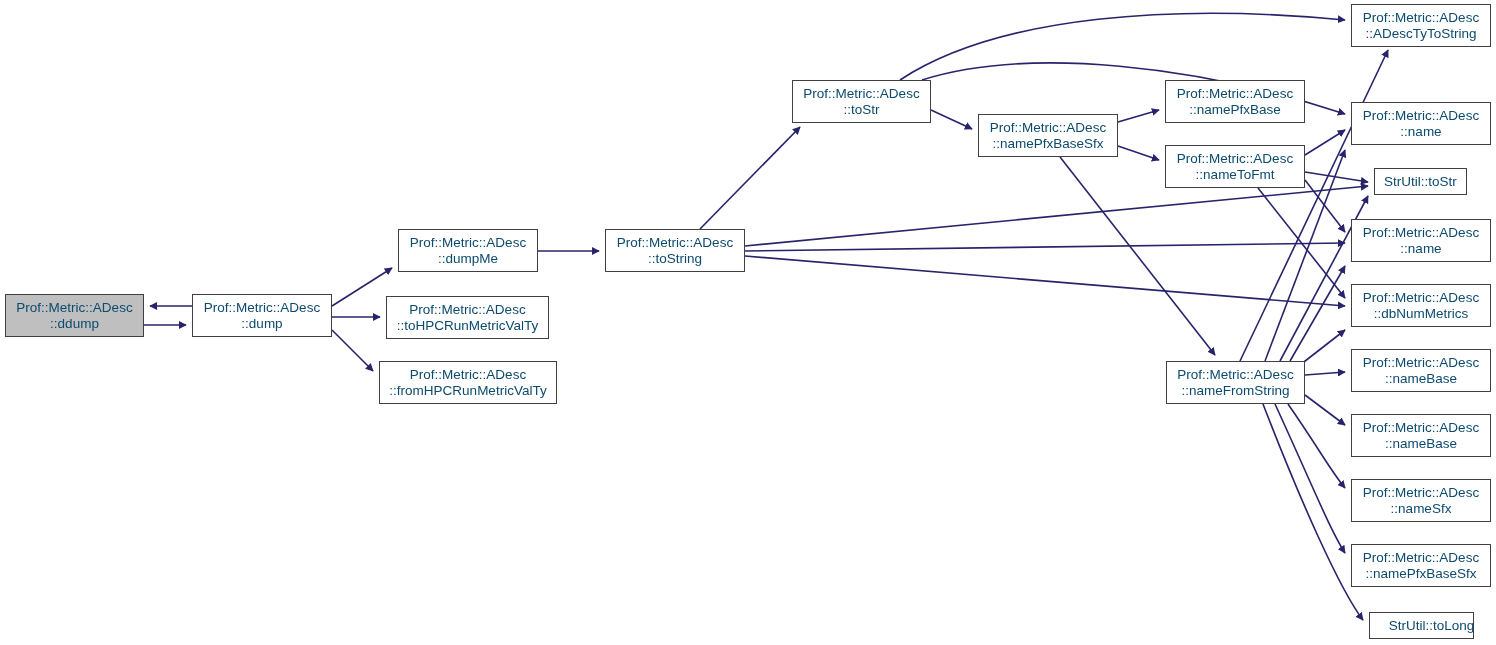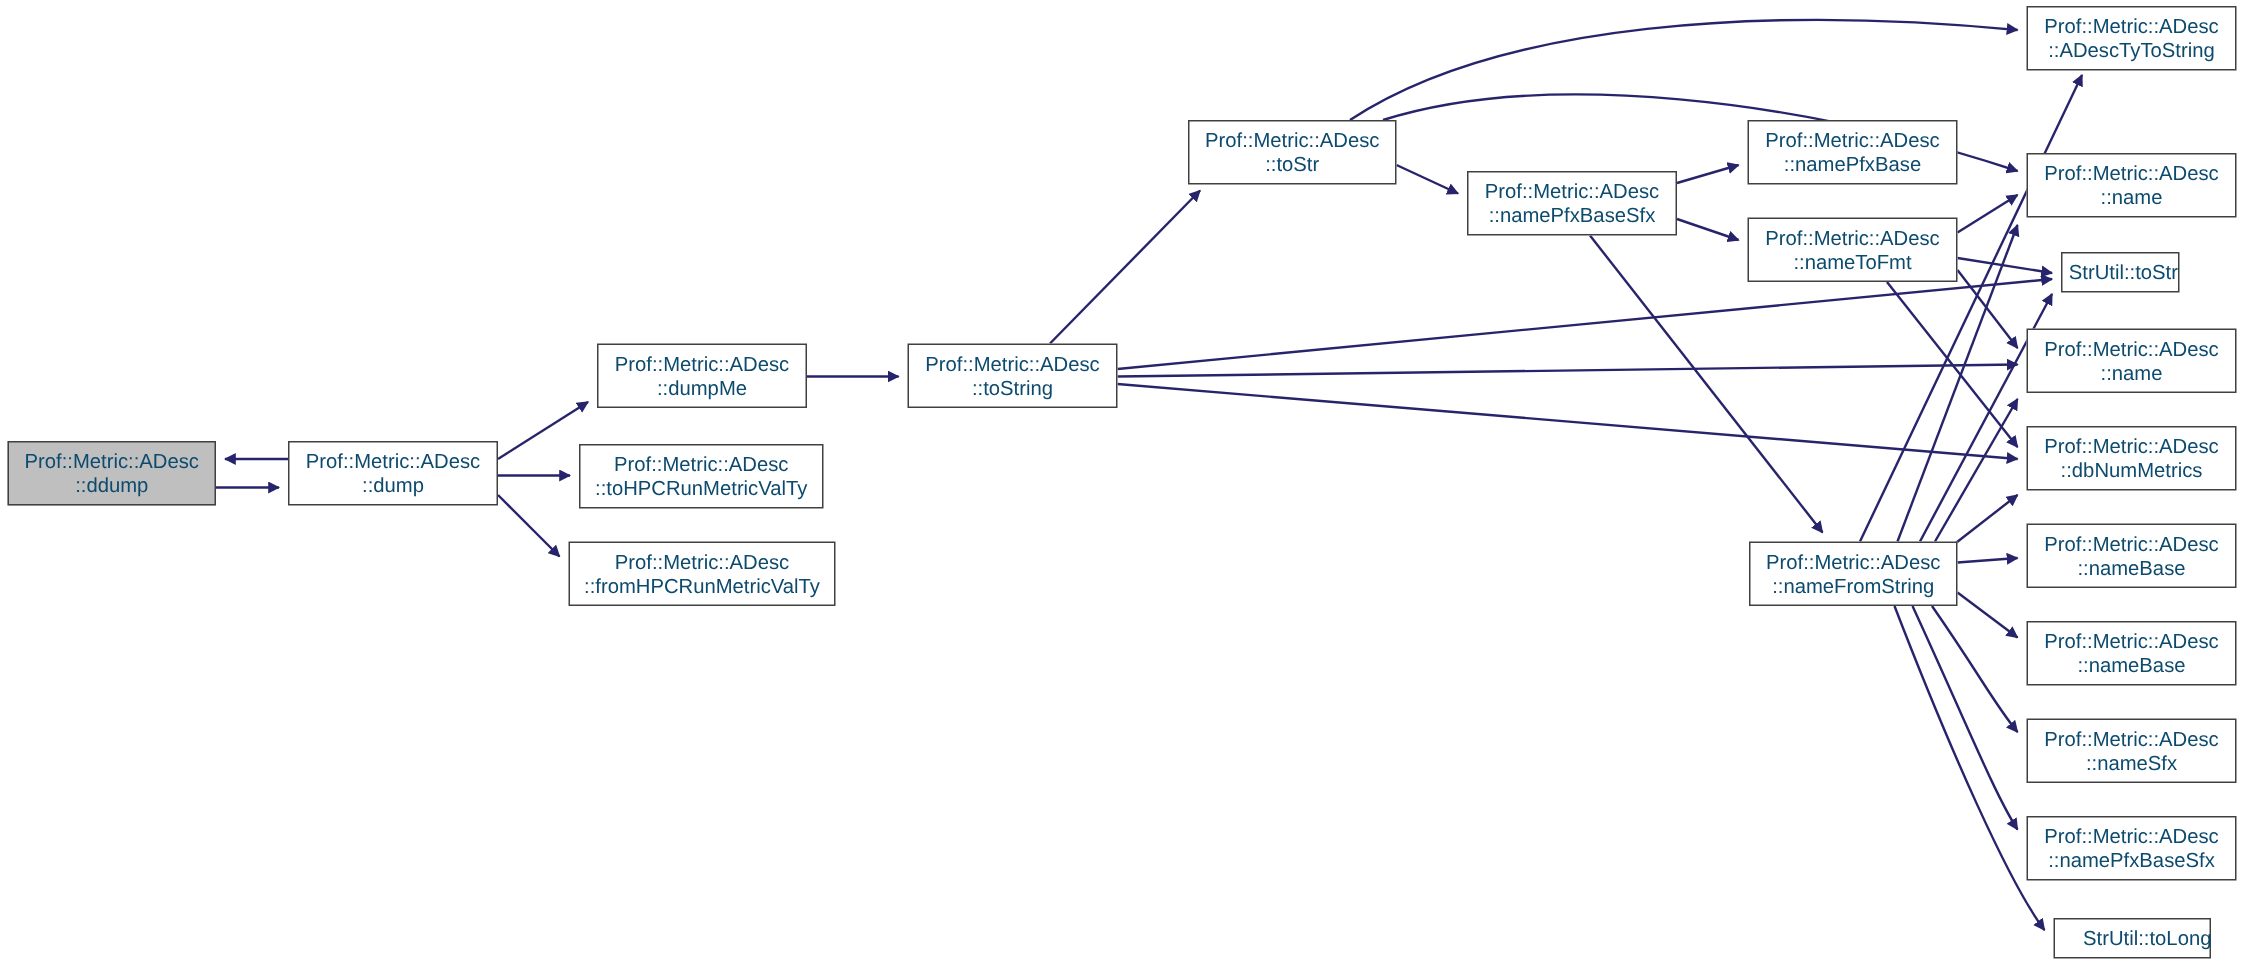--- a/index.html
+++ b/index.html
@@ -97,21 +97,21 @@
       <div class="node" style="left: 386px; top: 296px; width: 163px; height: 43px;"><span class="ln">Prof::Metric::ADesc</span><span class="ln">::toHPCRunMetricValTy</span></div>
       <div class="node" style="left: 379px; top: 361px; width: 178px; height: 43px;"><span class="ln">Prof::Metric::ADesc</span><span class="ln">::fromHPCRunMetricValTy</span></div>
       <div class="node" style="left: 605px; top: 229px; width: 140px; height: 43px;"><span class="ln">Prof::Metric::ADesc</span><span class="ln">::toString</span></div>
       <div class="node" style="left: 792px; top: 80px; width: 139px; height: 43px;"><span class="ln">Prof::Metric::ADesc</span><span class="ln">::toStr</span></div>
       <div class="node" style="left: 978px; top: 114px; width: 140px; height: 43px;"><span class="ln">Prof::Metric::ADesc</span><span class="ln">::namePfxBaseSfx</span></div>
       <div class="node" style="left: 1165px; top: 80px; width: 140px; height: 43px;"><span class="ln">Prof::Metric::ADesc</span><span class="ln">::namePfxBase</span></div>
       <div class="node" style="left: 1165px; top: 145px; width: 140px; height: 43px;"><span class="ln">Prof::Metric::ADesc</span><span class="ln">::nameToFmt</span></div>
       <div class="node" style="left: 1166px; top: 361px; width: 139px; height: 43px;"><span class="ln">Prof::Metric::ADesc</span><span class="ln">::nameFromString</span></div>
       <div class="node" style="left: 1351px; top: 4px; width: 140px; height: 43px;"><span class="ln">Prof::Metric::ADesc</span><span class="ln">::ADescTyToString</span></div>
       <div class="node" style="left: 1351px; top: 102px; width: 140px; height: 43px;"><span class="ln">Prof::Metric::ADesc</span><span class="ln">::name</span></div>
-      <div class="node" style="left: 1374px; top: 168px; width: 79px; height: 27px; align-items: flex-end;"><span class="ln">StrUtil::toStr</span></div>
+      <div class="node" style="left: 1374px; top: 168px; width: 93px; height: 27px;"><span class="ln">StrUtil::toStr</span></div>
       <div class="node" style="left: 1351px; top: 219px; width: 140px; height: 43px;"><span class="ln">Prof::Metric::ADesc</span><span class="ln">::name</span></div>
       <div class="node" style="left: 1351px; top: 284px; width: 140px; height: 43px;"><span class="ln">Prof::Metric::ADesc</span><span class="ln">::dbNumMetrics</span></div>
       <div class="node" style="left: 1351px; top: 349px; width: 140px; height: 43px;"><span class="ln">Prof::Metric::ADesc</span><span class="ln">::nameBase</span></div>
       <div class="node" style="left: 1351px; top: 414px; width: 140px; height: 43px;"><span class="ln">Prof::Metric::ADesc</span><span class="ln">::nameBase</span></div>
       <div class="node" style="left: 1351px; top: 479px; width: 140px; height: 43px;"><span class="ln">Prof::Metric::ADesc</span><span class="ln">::nameSfx</span></div>
       <div class="node" style="left: 1351px; top: 544px; width: 140px; height: 43px;"><span class="ln">Prof::Metric::ADesc</span><span class="ln">::namePfxBaseSfx</span></div>
       <div class="node" style="left: 1369px; top: 612px; width: 105px; height: 27px; padding-left: 20px;"><span class="ln">StrUtil::toLong</span></div>
     </div>
 </div>
 

